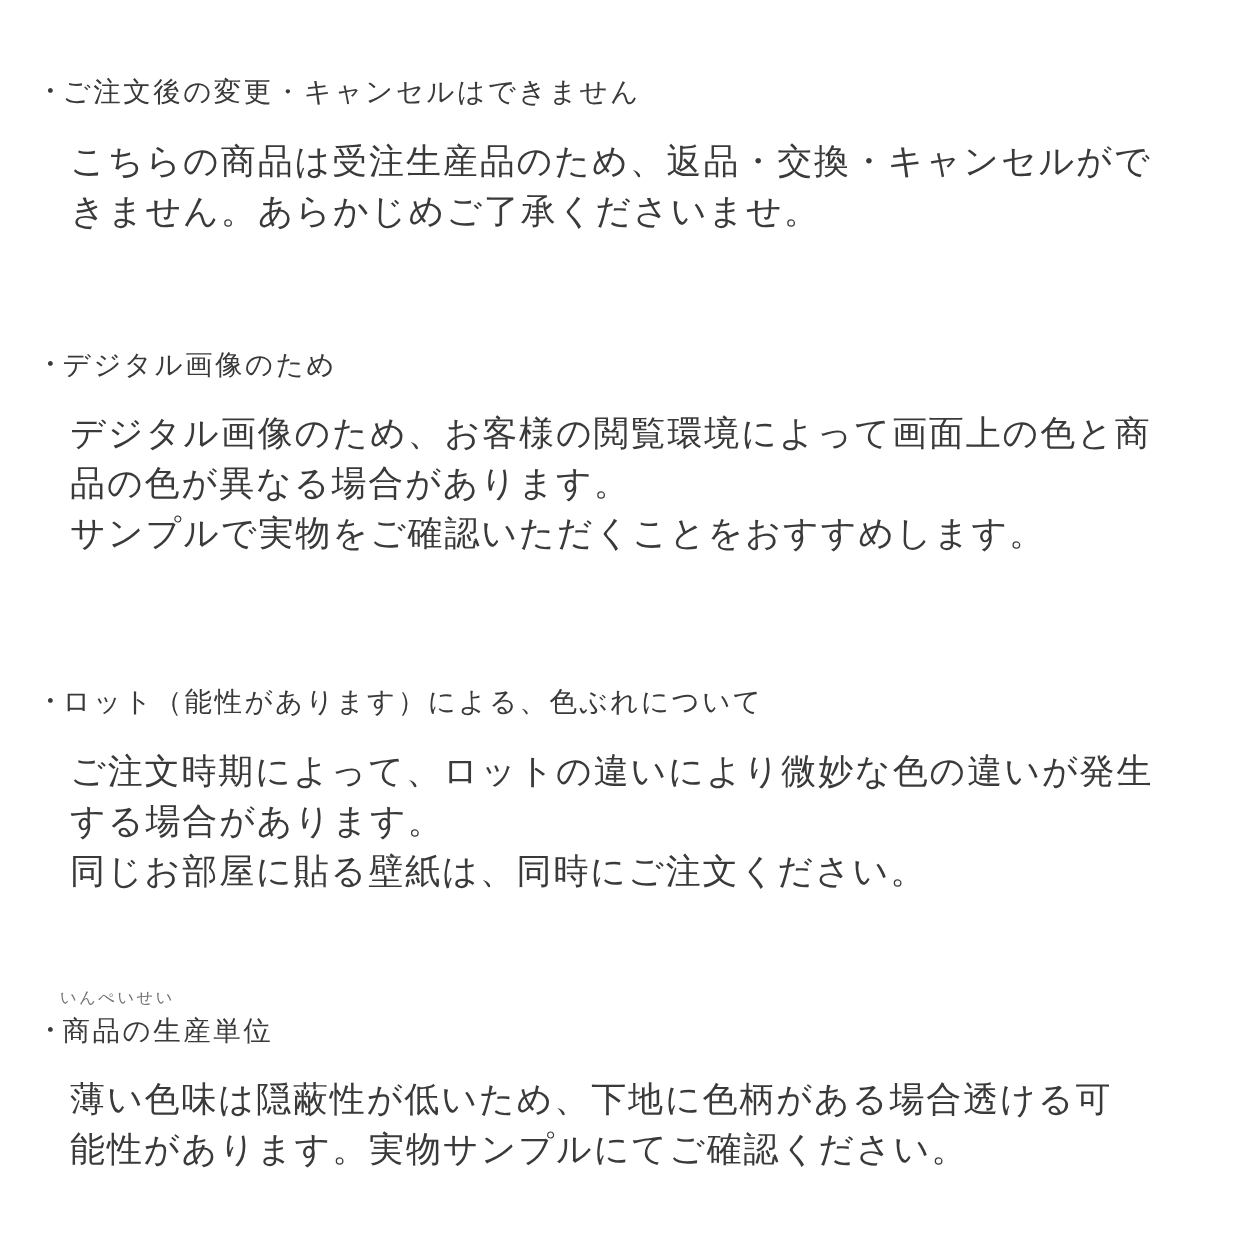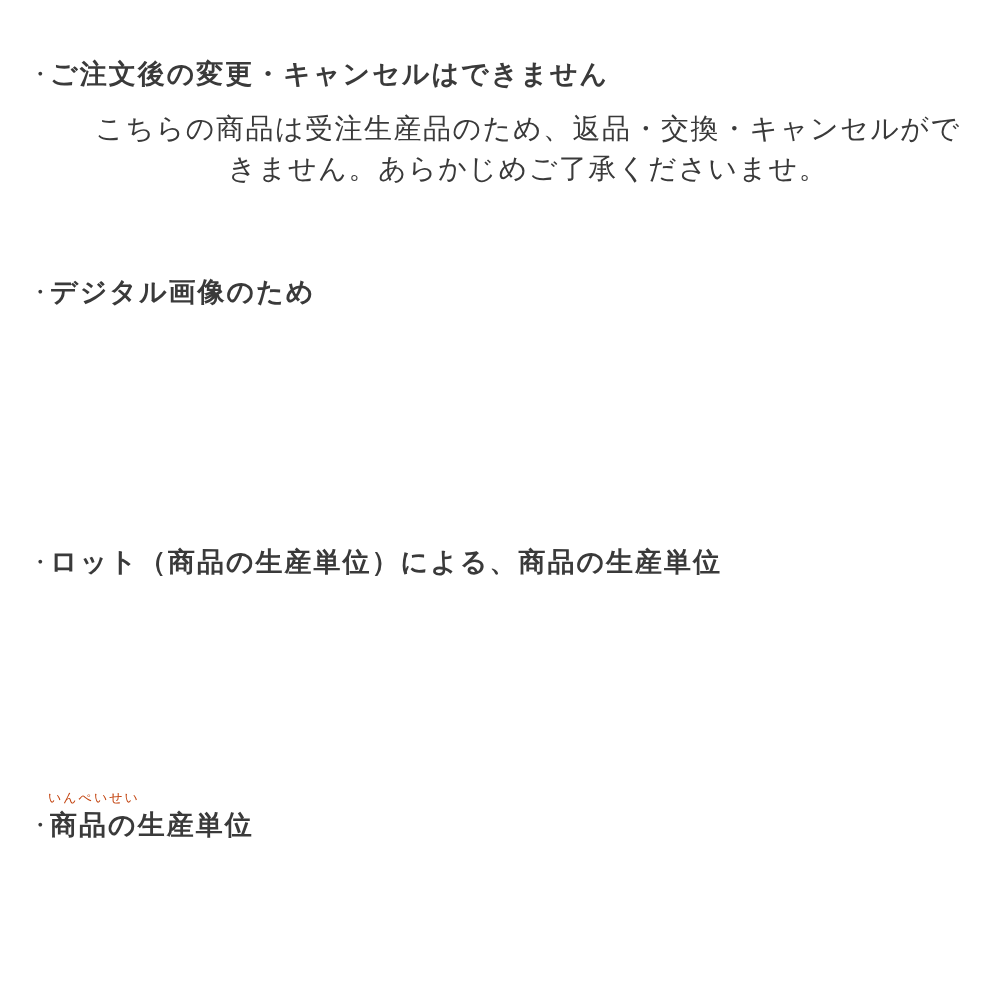--- a/index.html
+++ b/index.html
@@ -31,42 +31,41 @@
   .bullet {
     flex: 0 0 22px;
     width: 22px;
     font-size: 24px;
     line-height: 38px;
     font-weight: 400;
     color: #3a3a3a;
   }
   .title {
     margin: 0;
-    font-size: 27px;
+    font-size: 22px;
     line-height: 38px;
-    font-weight: 700;
+    font-weight: 400;
     letter-spacing: 2px;
   }
   .body-text {
     margin: 16px 0 0 56px;
     max-width: 944px;
     font-size: 28px;
     line-height: 40px;
     font-weight: 400;
     letter-spacing: 1.5px;
     white-space: pre-line;
-    text-align: center;
   }
   .furigana {
     margin: 0 0 0 48px;
     font-size: 13px;
     line-height: 16px;
     letter-spacing: 2px;
     font-weight: 400;
-    color: #c2410c;
+    color: #737373;
   }
   
   .s1 { top: 55px; }
   .s2 { top: 273px; }
   .s3 { top: 543px; }
   .s4 { top: 790px; }
 </style>
 </head>
 <body style="background: rgb(255, 255, 255); color: rgb(58, 58, 58);">
 
@@ -79,30 +78,38 @@
     </div>
     <div class="body-text">こちらの商品は受注生産品のため、返品・交換・キャンセルがで
 きません。あらかじめご了承くださいませ。</div>
   </section>
 
   <section class="notice s2">
     <div class="heading-row">
       <span class="bullet">・</span>
       <h2 class="title">デジタル画像のため</h2>
     </div>
+    <div class="body-text">デジタル画像のため、お客様の閲覧環境によって画面上の色と商
+品の色が異なる場合があります。
+サンプルで実物をご確認いただくことをおすすめします。</div>
   </section>
 
   <section class="notice s3">
     <div class="heading-row">
       <span class="bullet">・</span>
-      <h2 class="title">ロット（商品の生産単位）による、商品の生産単位</h2>
+      <h2 class="title">ロット（能性があります）による、色ぶれについて</h2>
     </div>
+    <div class="body-text">ご注文時期によって、ロットの違いにより微妙な色の違いが発生
+する場合があります。
+同じお部屋に貼る壁紙は、同時にご注文ください。</div>
   </section>
 
   <section class="notice s4">
     <div class="furigana">いんぺいせい</div>
     <div class="heading-row">
       <span class="bullet">・</span>
       <h2 class="title">商品の生産単位</h2>
     </div>
+    <div class="body-text">薄い色味は隠蔽性が低いため、下地に色柄がある場合透ける可
+能性があります。実物サンプルにてご確認ください。</div>
   </section>
 
 </div>
 
 </body></html>

